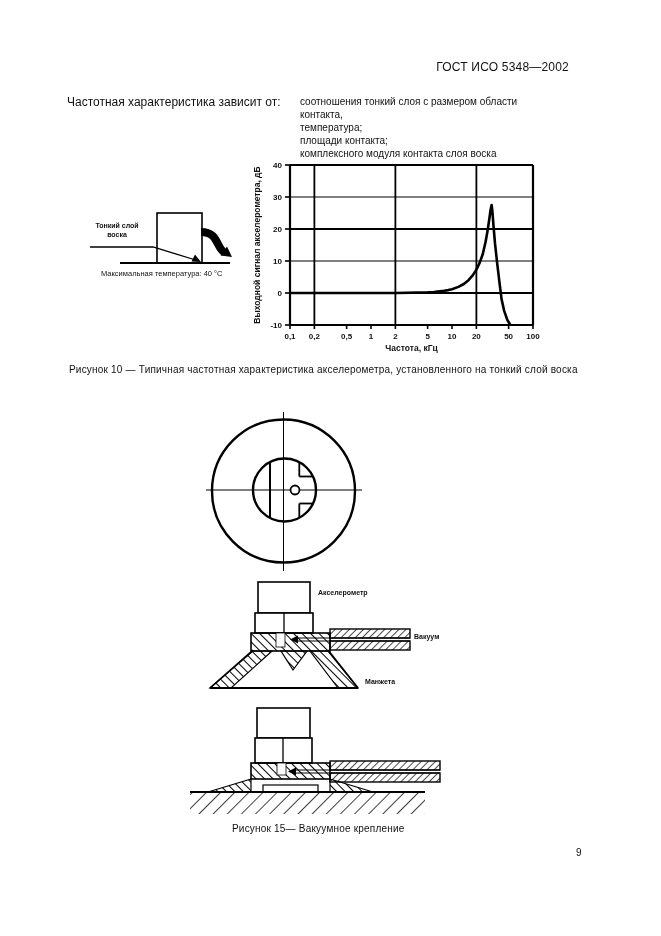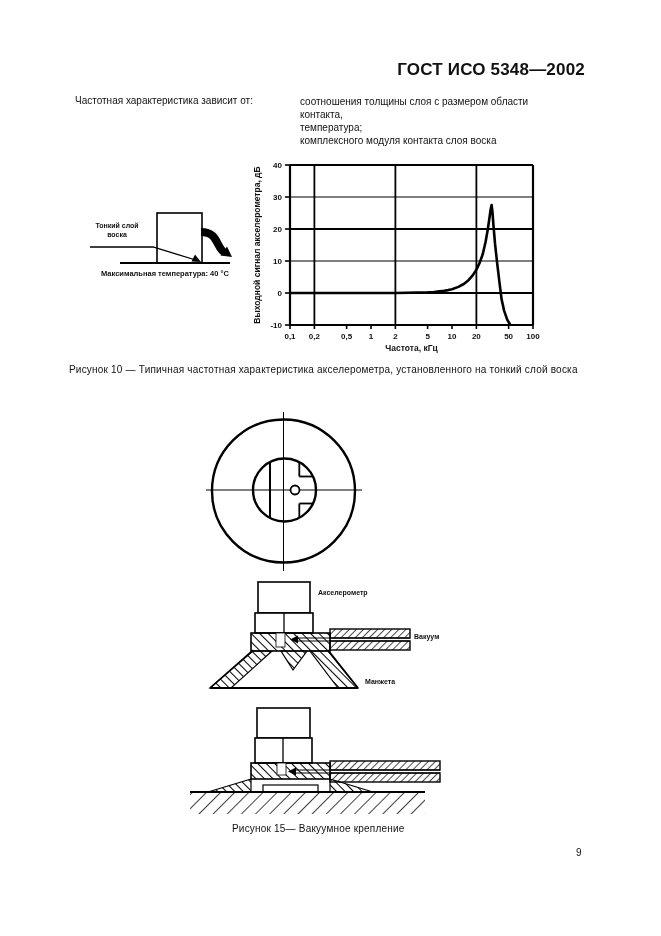--- a/index.html
+++ b/index.html
@@ -1,44 +1,45 @@
 <!DOCTYPE html>
 <html><head>
 <meta charset="utf-8">
 <style>
   *{box-sizing:border-box;margin:0;padding:0}
   html,body{background:#fff}
   .page{position:relative;width:661px;height:936px;background:#ffffff;
         font-family:"Liberation Sans",sans-serif;color:#111;overflow:hidden}
   .abs{position:absolute}
-  .doc-header{top:60px;right:76px;font-weight:bold;font-size:17px;letter-spacing:.2px}
-  .intro-lead{left:75px;top:95px;font-size:10px}
+  .doc-header{top:60px;right:92px;font-weight:normal;font-size:12px;letter-spacing:.2px}
+  .intro-lead{left:67px;top:95px;font-size:12px}
   .intro-factors{left:300px;top:95px;width:250px;font-size:10px;line-height:13px}
   .wax-label{left:88px;top:222px;width:58px;text-align:center;font-size:7px;font-weight:bold;line-height:8.5px}
-  .temp-note{left:101px;top:269px;font-size:7.5px;font-weight:bold}
+  .temp-note{left:101px;top:269px;font-size:7.5px;font-weight:normal}
   .fig-caption{font-size:10px;letter-spacing:.2px;white-space:nowrap}
   #fig10cap{left:69px;top:364px}
   #fig11cap{left:232px;top:823px}
   .page-number{left:576px;top:847px;font-size:10px}
   svg{position:absolute;overflow:visible}
   svg text.dlabel{font:bold 7px "Liberation Sans",sans-serif;fill:#111}
   svg text.tick{font:bold 8px "Liberation Sans",sans-serif;fill:#111}
   svg text.axis-label{font:bold 8.5px "Liberation Sans",sans-serif;fill:#111}
 </style>
 </head>
 <body>
 
 <div class="page">
 
   <div class="abs doc-header">ГОСТ ИСО 5348—2002</div>
 
   <div class="abs intro-lead">Частотная характеристика зависит от:</div>
   <div class="abs intro-factors">
-    <div>соотношения толщины слоя с размером области контакта,</div>
+    <div>соотношения тонкий слоя с размером области контакта,</div>
     <div>температура;</div>
+    <div>площади контакта;</div>
     <div>комплексного модуля контакта слоя воска</div>
   </div>
 
   <div class="abs wax-label">Тонкий слой воска</div>
   <svg class="abs" style="left:85px;top:205px" width="170" height="80" viewBox="0 0 170 80">
     <rect x="72" y="8" width="45" height="50" fill="#fff" stroke="#000" stroke-width="1.6"></rect>
     <line x1="35" y1="58" x2="145" y2="58" stroke="#000" stroke-width="2"></line>
     <polyline points="5,42 68,42 109,54.5" fill="none" stroke="#000" stroke-width="1.3"></polyline>
     <polygon points="116,57 106.5,56.5 110,49.5" fill="#000"></polygon>
     <path d="M116,27 C127,27 130,33 133,39 C135,43 137,46 139,47" fill="none" stroke="#000" stroke-width="8"></path>

